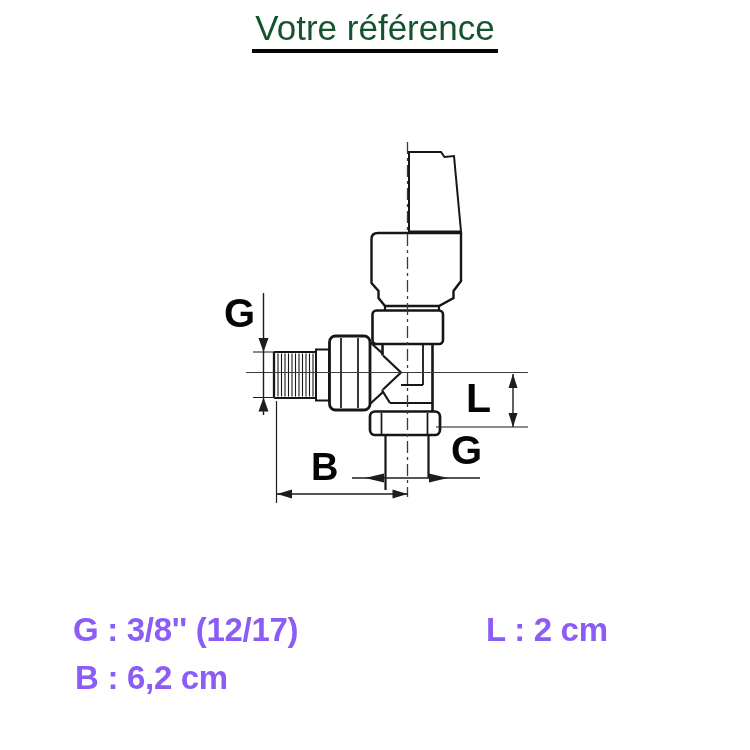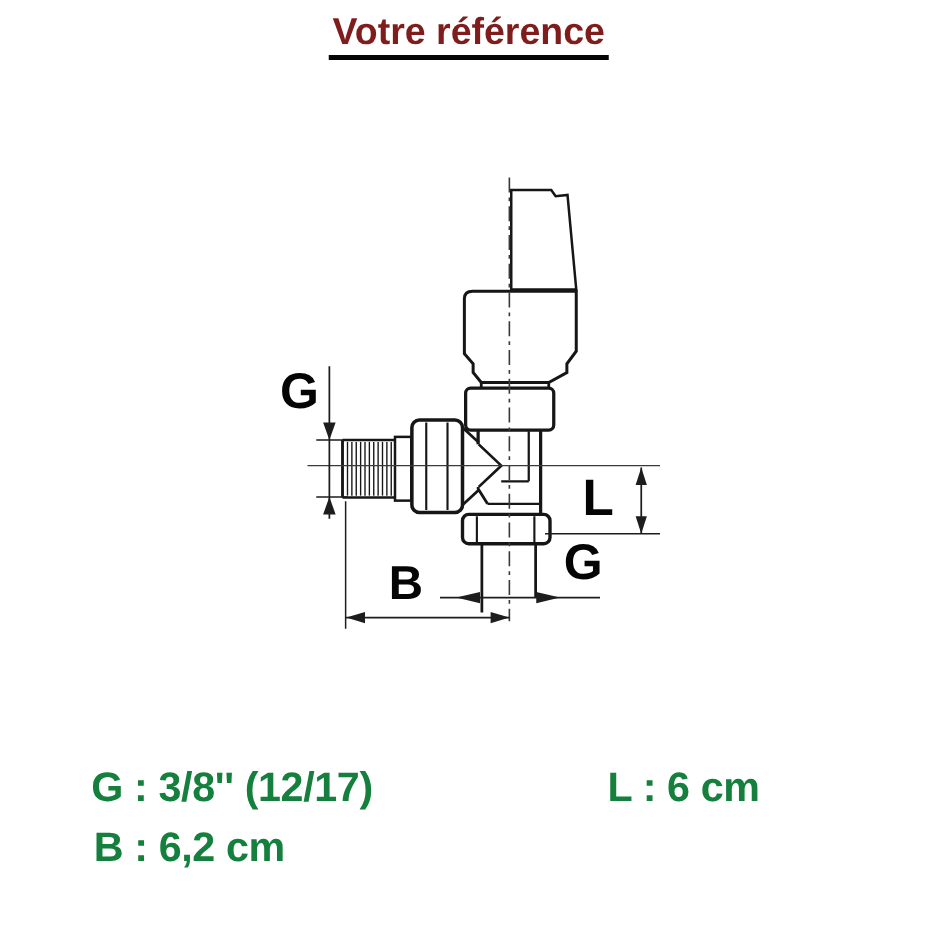--- a/index.html
+++ b/index.html
@@ -11,24 +11,24 @@
     font-family:"Liberation Sans", sans-serif;
     color:#000;
   }
   .title-wrap{
     position:absolute;top:10px;left:0;right:0;
     text-align:center;
   }
   .page-title{
     display:inline-block;
     margin:0;
-    font-size:30px;
-    font-weight:bold;
+    font-size:35px;
+    font-weight:normal;
     letter-spacing:0px;
-    color:#7f1d1d;
+    color:#14532d;
     border-bottom:4px solid #050505;
     padding:0 3px 2px 3px;
     line-height:1.05;
   }
   .diagram{position:absolute;inset:0;}
   .diagram svg{position:absolute;left:0;top:0;}
   .dim-label{
     position:absolute;
     font-weight:bold;
     font-size:40px;
@@ -37,21 +37,21 @@
   }
   .dim-label.g-left {left:224px;top:293px;}
   .dim-label.l-right{left:466px;top:378px;font-size:41px;}
   .dim-label.b-bottom{left:311px;top:448px;font-size:38px;}
   .dim-label.g-bottom{left:451px;top:430px;}
   .spec{
     position:absolute;
     font-weight:bold;
     font-size:33px;
     line-height:1;
-    color:#15803d;
+    color:#8b5cf6;
     letter-spacing:-0.3px;
     white-space:nowrap;
   }
   .spec-g{left:73px;top:613px;}
   .spec-l{left:486px;top:613px;}
   .spec-b{left:75px;top:661px;}
 </style>
 </head>
 <body>
 
@@ -151,17 +151,17 @@
     </svg>
 
     <div class="dim-label g-left">G</div>
     <div class="dim-label l-right">L</div>
     <div class="dim-label b-bottom">B</div>
     <div class="dim-label g-bottom">G</div>
   </div>
 
   <div>
     <div class="spec spec-g">G : 3/8'' (12/17)</div>
-    <div class="spec spec-l">L : 6 cm</div>
+    <div class="spec spec-l">L : 2 cm</div>
     <div class="spec spec-b">B : 6,2 cm</div>
   </div>
 
 </div>
 
 </body></html>

